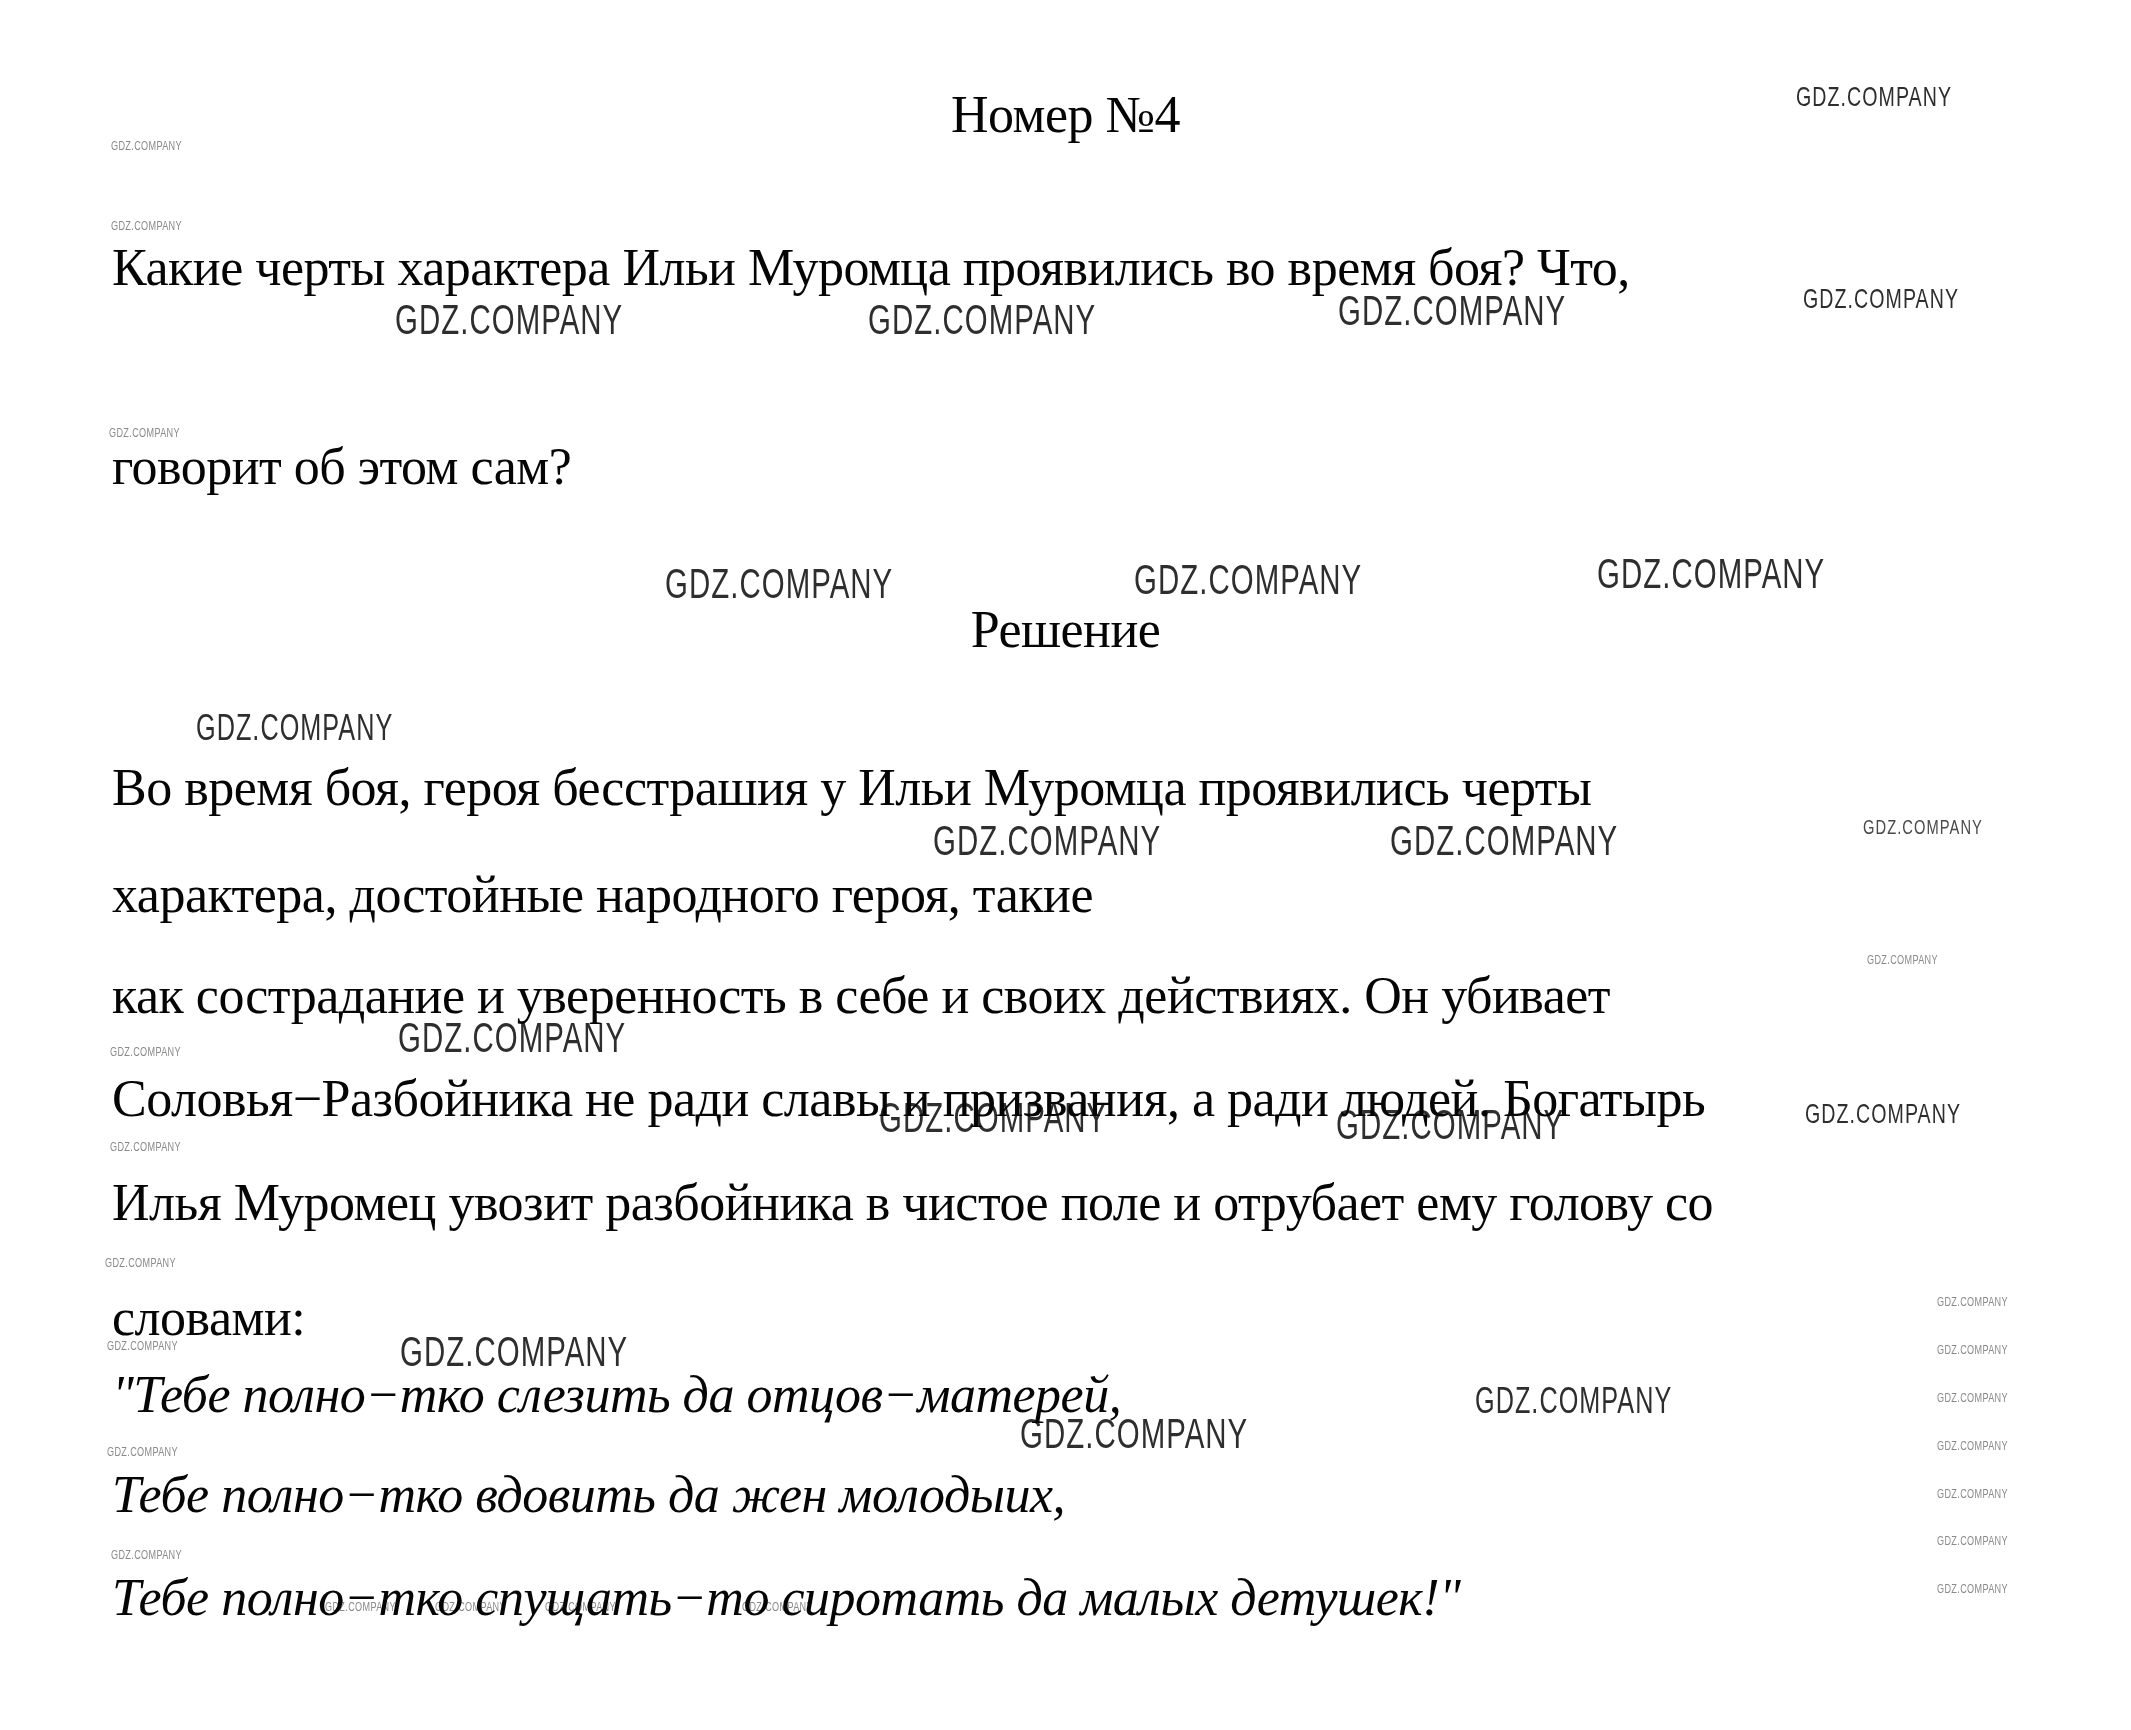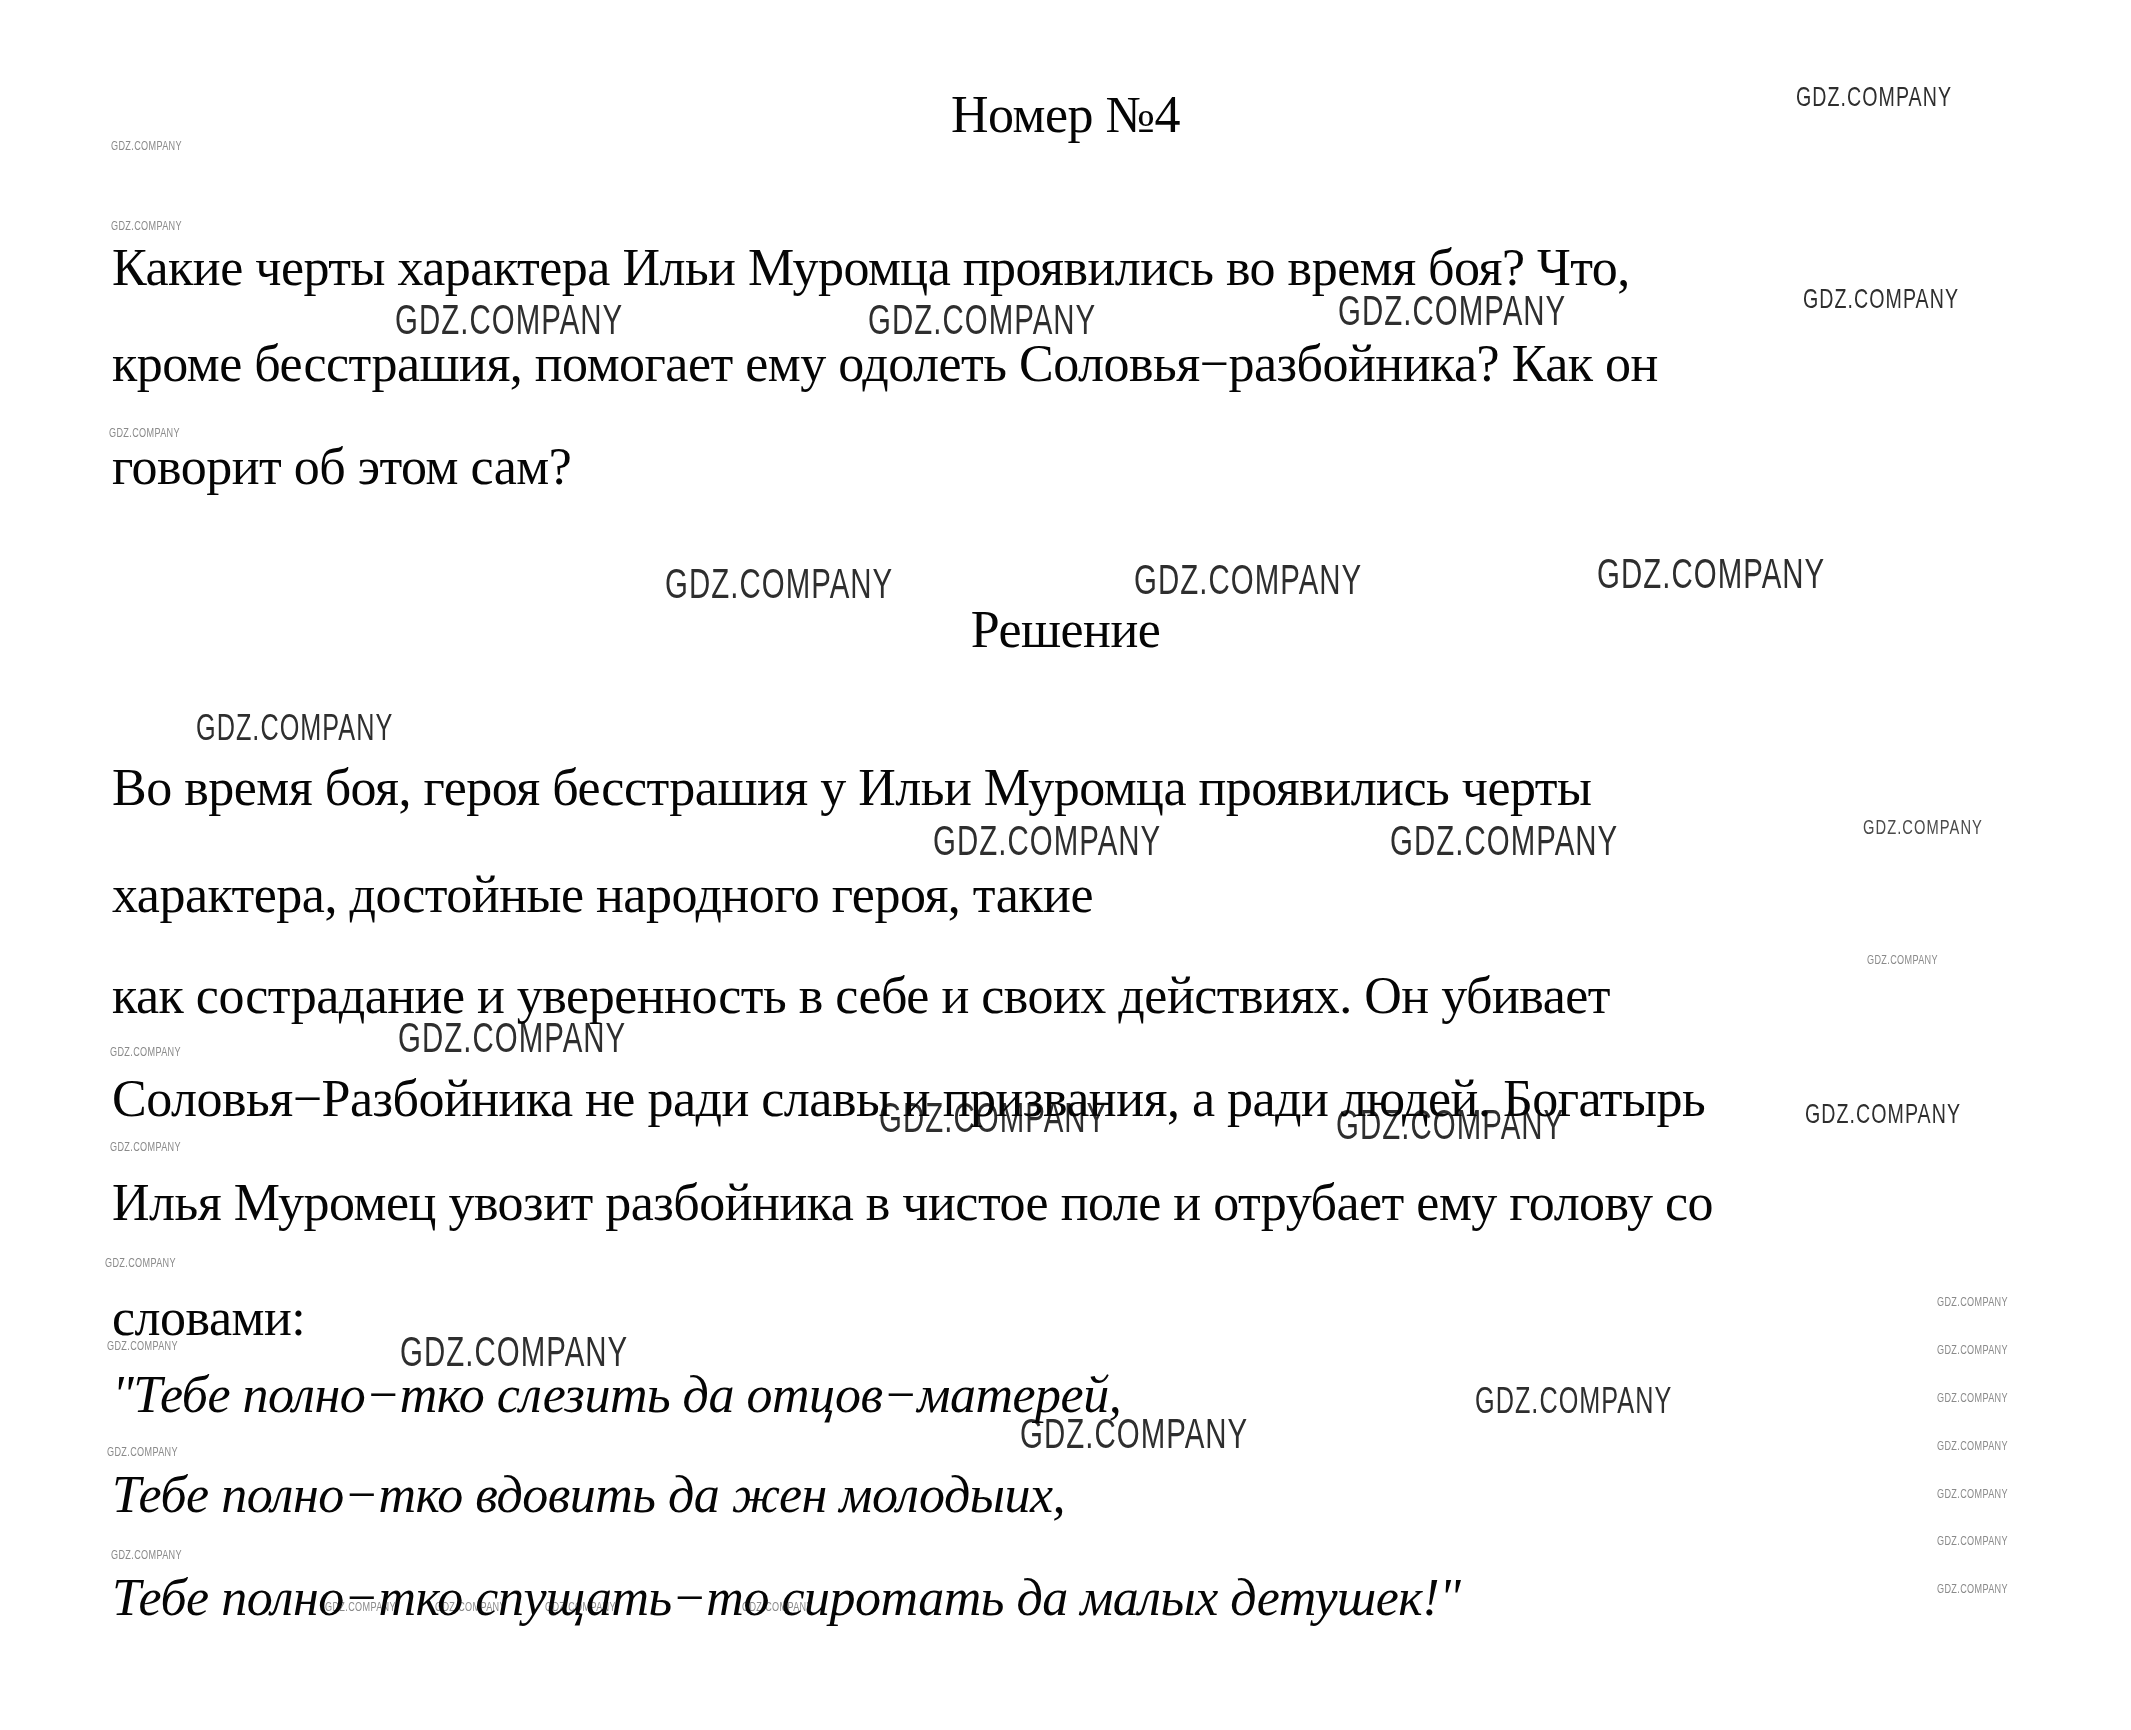--- a/index.html
+++ b/index.html
@@ -90,21 +90,20 @@
       <div class="wm wm-t" style="left: 1937px; top: 1391px;">GDZ.COMPANY</div>
       <div class="wm wm-t" style="left: 1937px; top: 1439px;">GDZ.COMPANY</div>
       <div class="wm wm-t" style="left: 1937px; top: 1487px;">GDZ.COMPANY</div>
       <div class="wm wm-t" style="left: 1937px; top: 1534px;">GDZ.COMPANY</div>
       <div class="wm wm-t" style="left: 1937px; top: 1582px;">GDZ.COMPANY</div>
     </div>
 
   <div class="line centered title-line" style="top: 86px;">Номер №4</div>
 
   <div class="line" style="top: 239px;">Какие черты характера Ильи Муромца проявились во время боя? Что,</div>
-  <div class="line" style="top: 335px;">кроме бесстрашия, помогает ему одолеть Соловья−разбойника? Как он</div>
   <div class="line" style="top: 438px; text-align: center;">говорит об этом сам?</div>
 
   <div class="line centered" style="top: 601px;">Решение</div>
 
   <div class="line" style="top: 759px;">Во время боя, героя бесстрашия у Ильи Муромца проявились черты</div>
   <div class="line" style="top: 866px;">характера, достойные народного героя, такие</div>
   <div class="line" style="top: 967px;">
     <span>как </span><span class="bold-seg">сострадание</span><span> и </span><span class="bold-seg">уверенность</span><span> в себе и своих действиях. Он убивает</span>
   </div>
   <div class="line" style="top: 1070px;">Соловья−Разбойника не ради славы и призвания, а ради людей. Богатырь</div>

